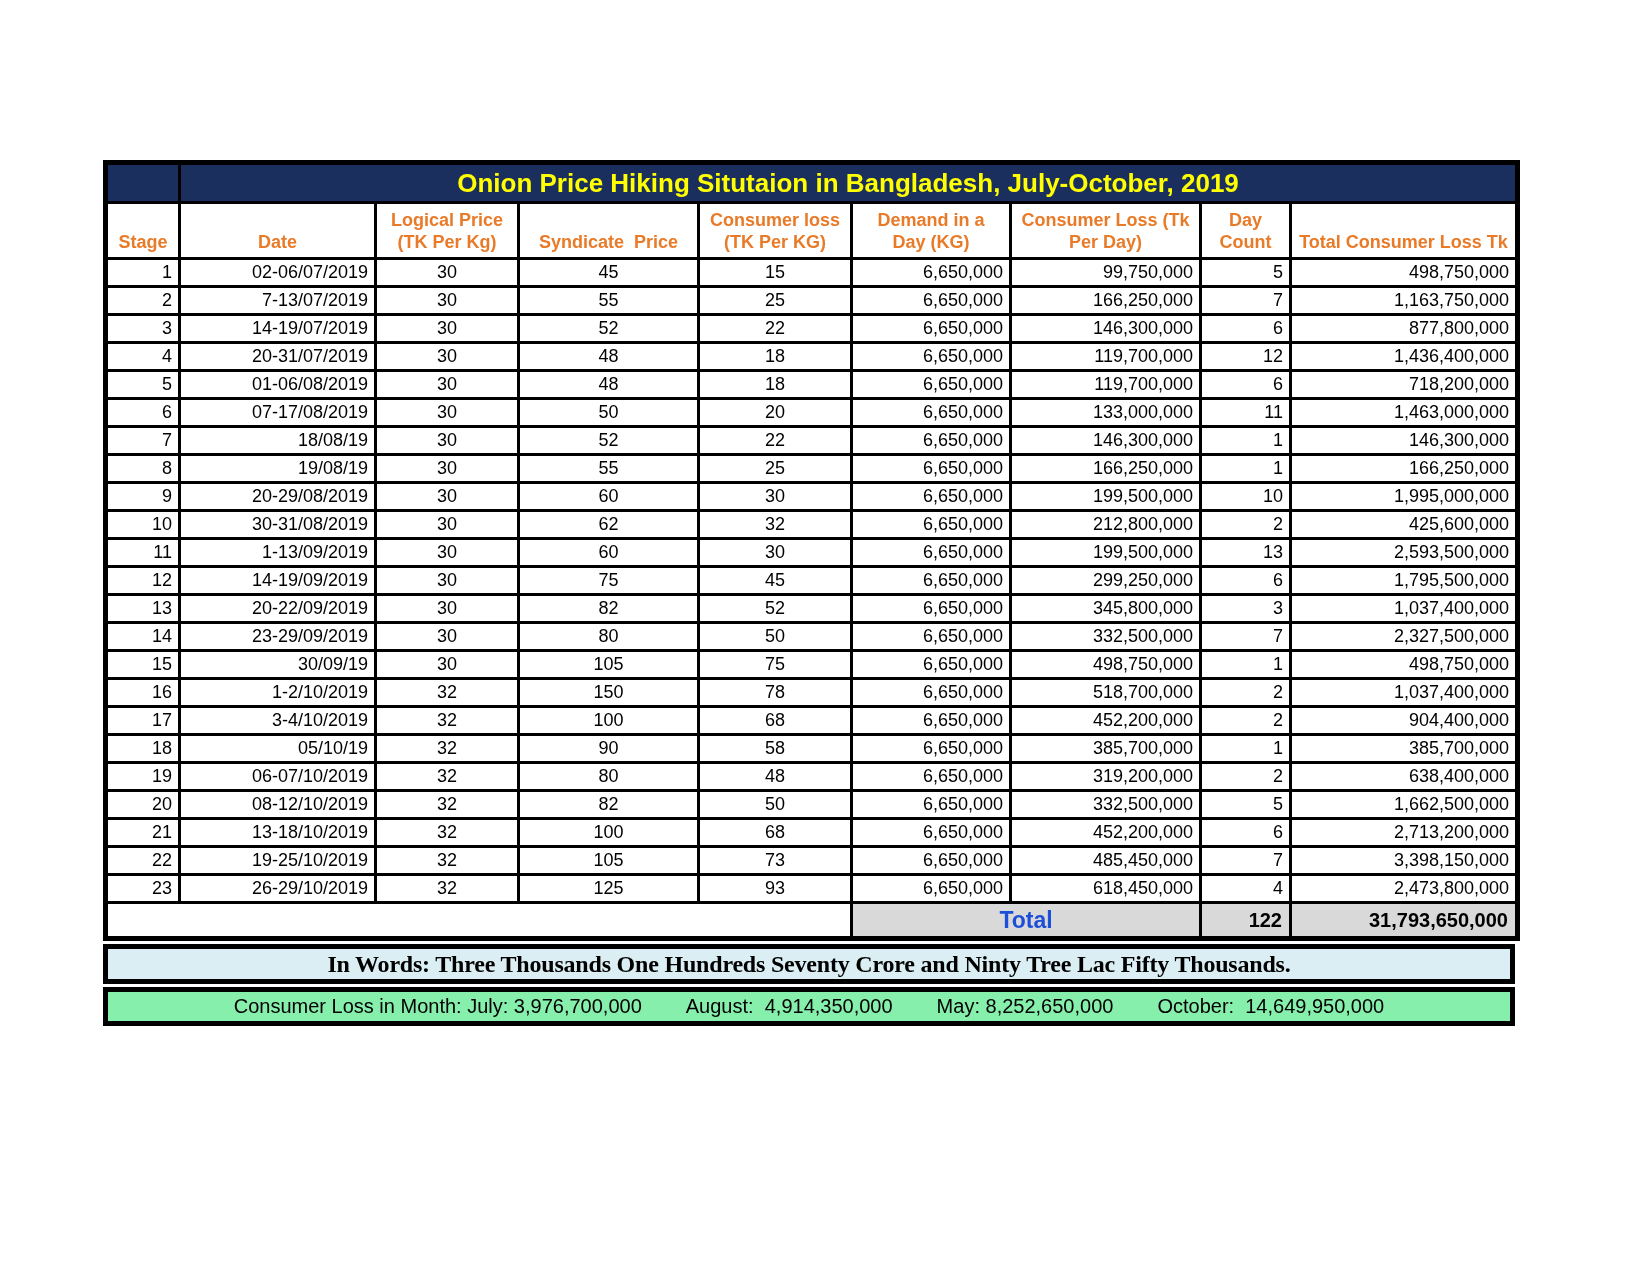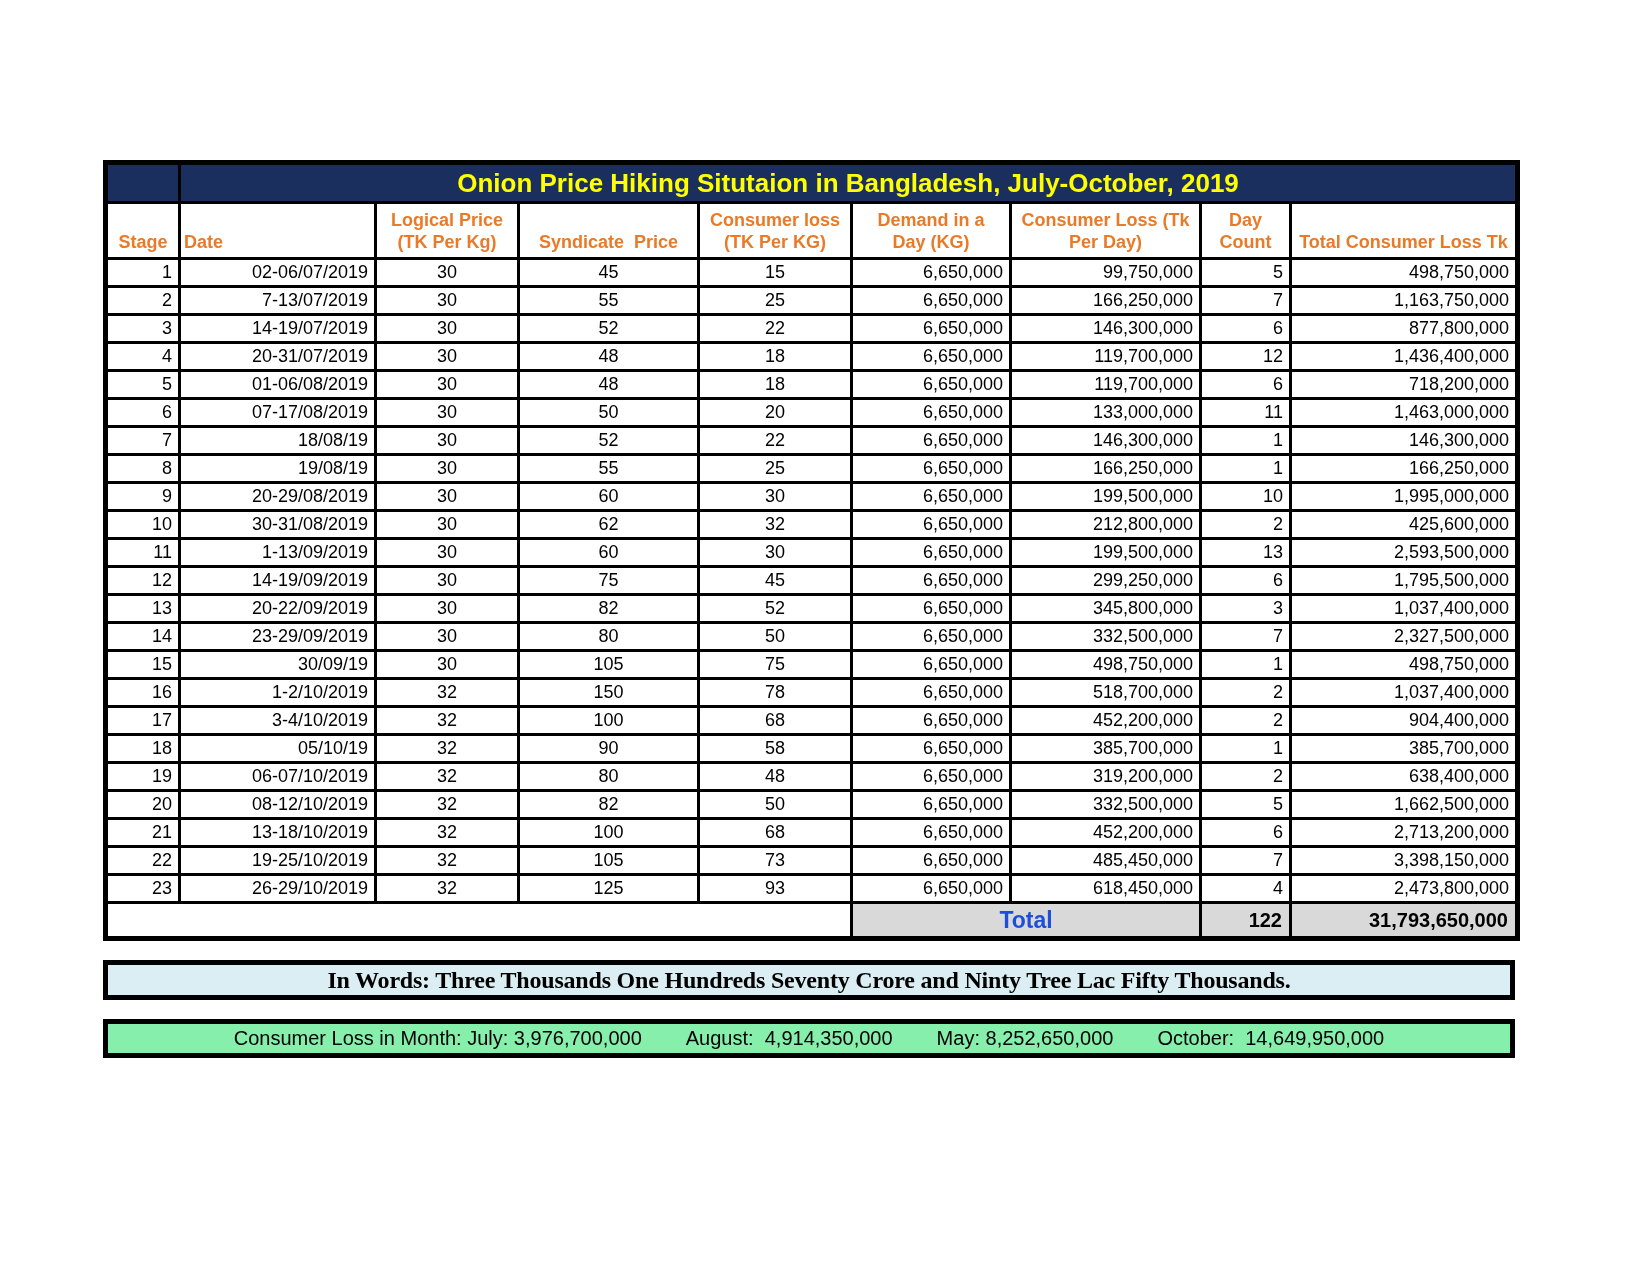--- a/index.html
+++ b/index.html
@@ -24,39 +24,39 @@
     background:#1b2f5e; color:#ffff00;
     font-size:26px; font-weight:bold; text-align:center; vertical-align:middle;
   }
   
   .header-row th {
     height:56px; background:#fff; color:#e97a28;
     font-weight:bold; font-size:18px; line-height:1.22;
     vertical-align:bottom; text-align:center;
     white-space:pre-wrap; padding:2px 3px 3px 3px;
   }
-  .header-row th.al-right { text-align:left; }
+  .header-row th.al-right { text-align:center; }
   
   tbody td {
     height:28px; background:#fff; font-size:18px;
     padding:0 6px; vertical-align:middle; white-space:nowrap;
   }
   .al-right  { text-align:right; }
   .al-center { text-align:center; }
   
   .total-row td { height:36px; vertical-align:middle; }
   .total-blank { background:#fff; }
   .total-gray  { background:#d9d9d9; }
   .total-label { color:#1d4ed8; font-weight:bold; font-size:23px; text-align:center; }
   .total-count, .total-grand {
     font-weight:bold; font-size:20px; text-align:right; padding-right:7px;
   }
   
   .bar {
-    width:1412px; border:5px solid #000; margin-top:19px;
+    width:1412px; border:5px solid #000; margin-top:3px;
     display:flex; align-items:center; justify-content:center;
   }
   .inwords-bar {
     height:40px; background:#daeef3;
     font-family:"Liberation Serif", serif; font-weight:bold; font-size:24px;
     letter-spacing:-0.2px;
   }
   .months-bar {
     height:39px; background:#86efac; font-size:20px; gap:44px; white-space:pre-wrap;
   }

